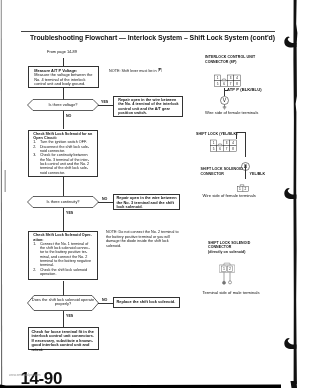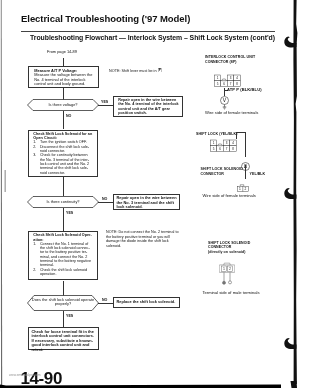--- a/index.html
+++ b/index.html
@@ -26,21 +26,20 @@
   .hex{position:absolute;}
   .hex svg{display:block;}
   .pagenum{position:absolute;left:20.5px;top:369px;font-size:17px;font-weight:bold;color:#111;letter-spacing:-0.4px;}
   .wm{position:absolute;left:9px;top:372.5px;font-size:3.4px;color:#9a9a9a;letter-spacing:-0.1px;}
   .edge{position:absolute;}
 </style>
 </head>
 <body>
 
 <div class="page">
-  <div id="title">Electrical Troubleshooting ('97 Model)</div>
   <div class="rule" style="left:21px;top:31px;width:254px;height:1px"></div>
   <div id="subtitle">Troubleshooting Flowchart — Interlock System – Shift Lock System (cont'd)</div>
 
   <div class="smallcap" style="left:47px;top:50px;font-size:3.9px;">From page 14-89</div>
   <div class="vline" style="left:63px;top:58px;height:8px"></div>
 
   <div class="box" style="left:28px;top:66px;width:71px;height:22px"></div>
   <div class="boxtxt bold" style="left:34.2px;top:68.6px;width:60px">Measure A/T P Voltage:</div>
   <div class="boxtxt" style="left:34.2px;top:73.1px;width:60px">Measure the voltage between the No. 4 terminal of the interlock control unit and body ground.</div>
   <div class="note" style="left:109px;top:67.6px;width:90px;white-space:nowrap"><span>NOTE:  Shift lever must be in </span><svg class="boxedsvg" width="4" height="4.4" viewBox="0 0 20 22">

